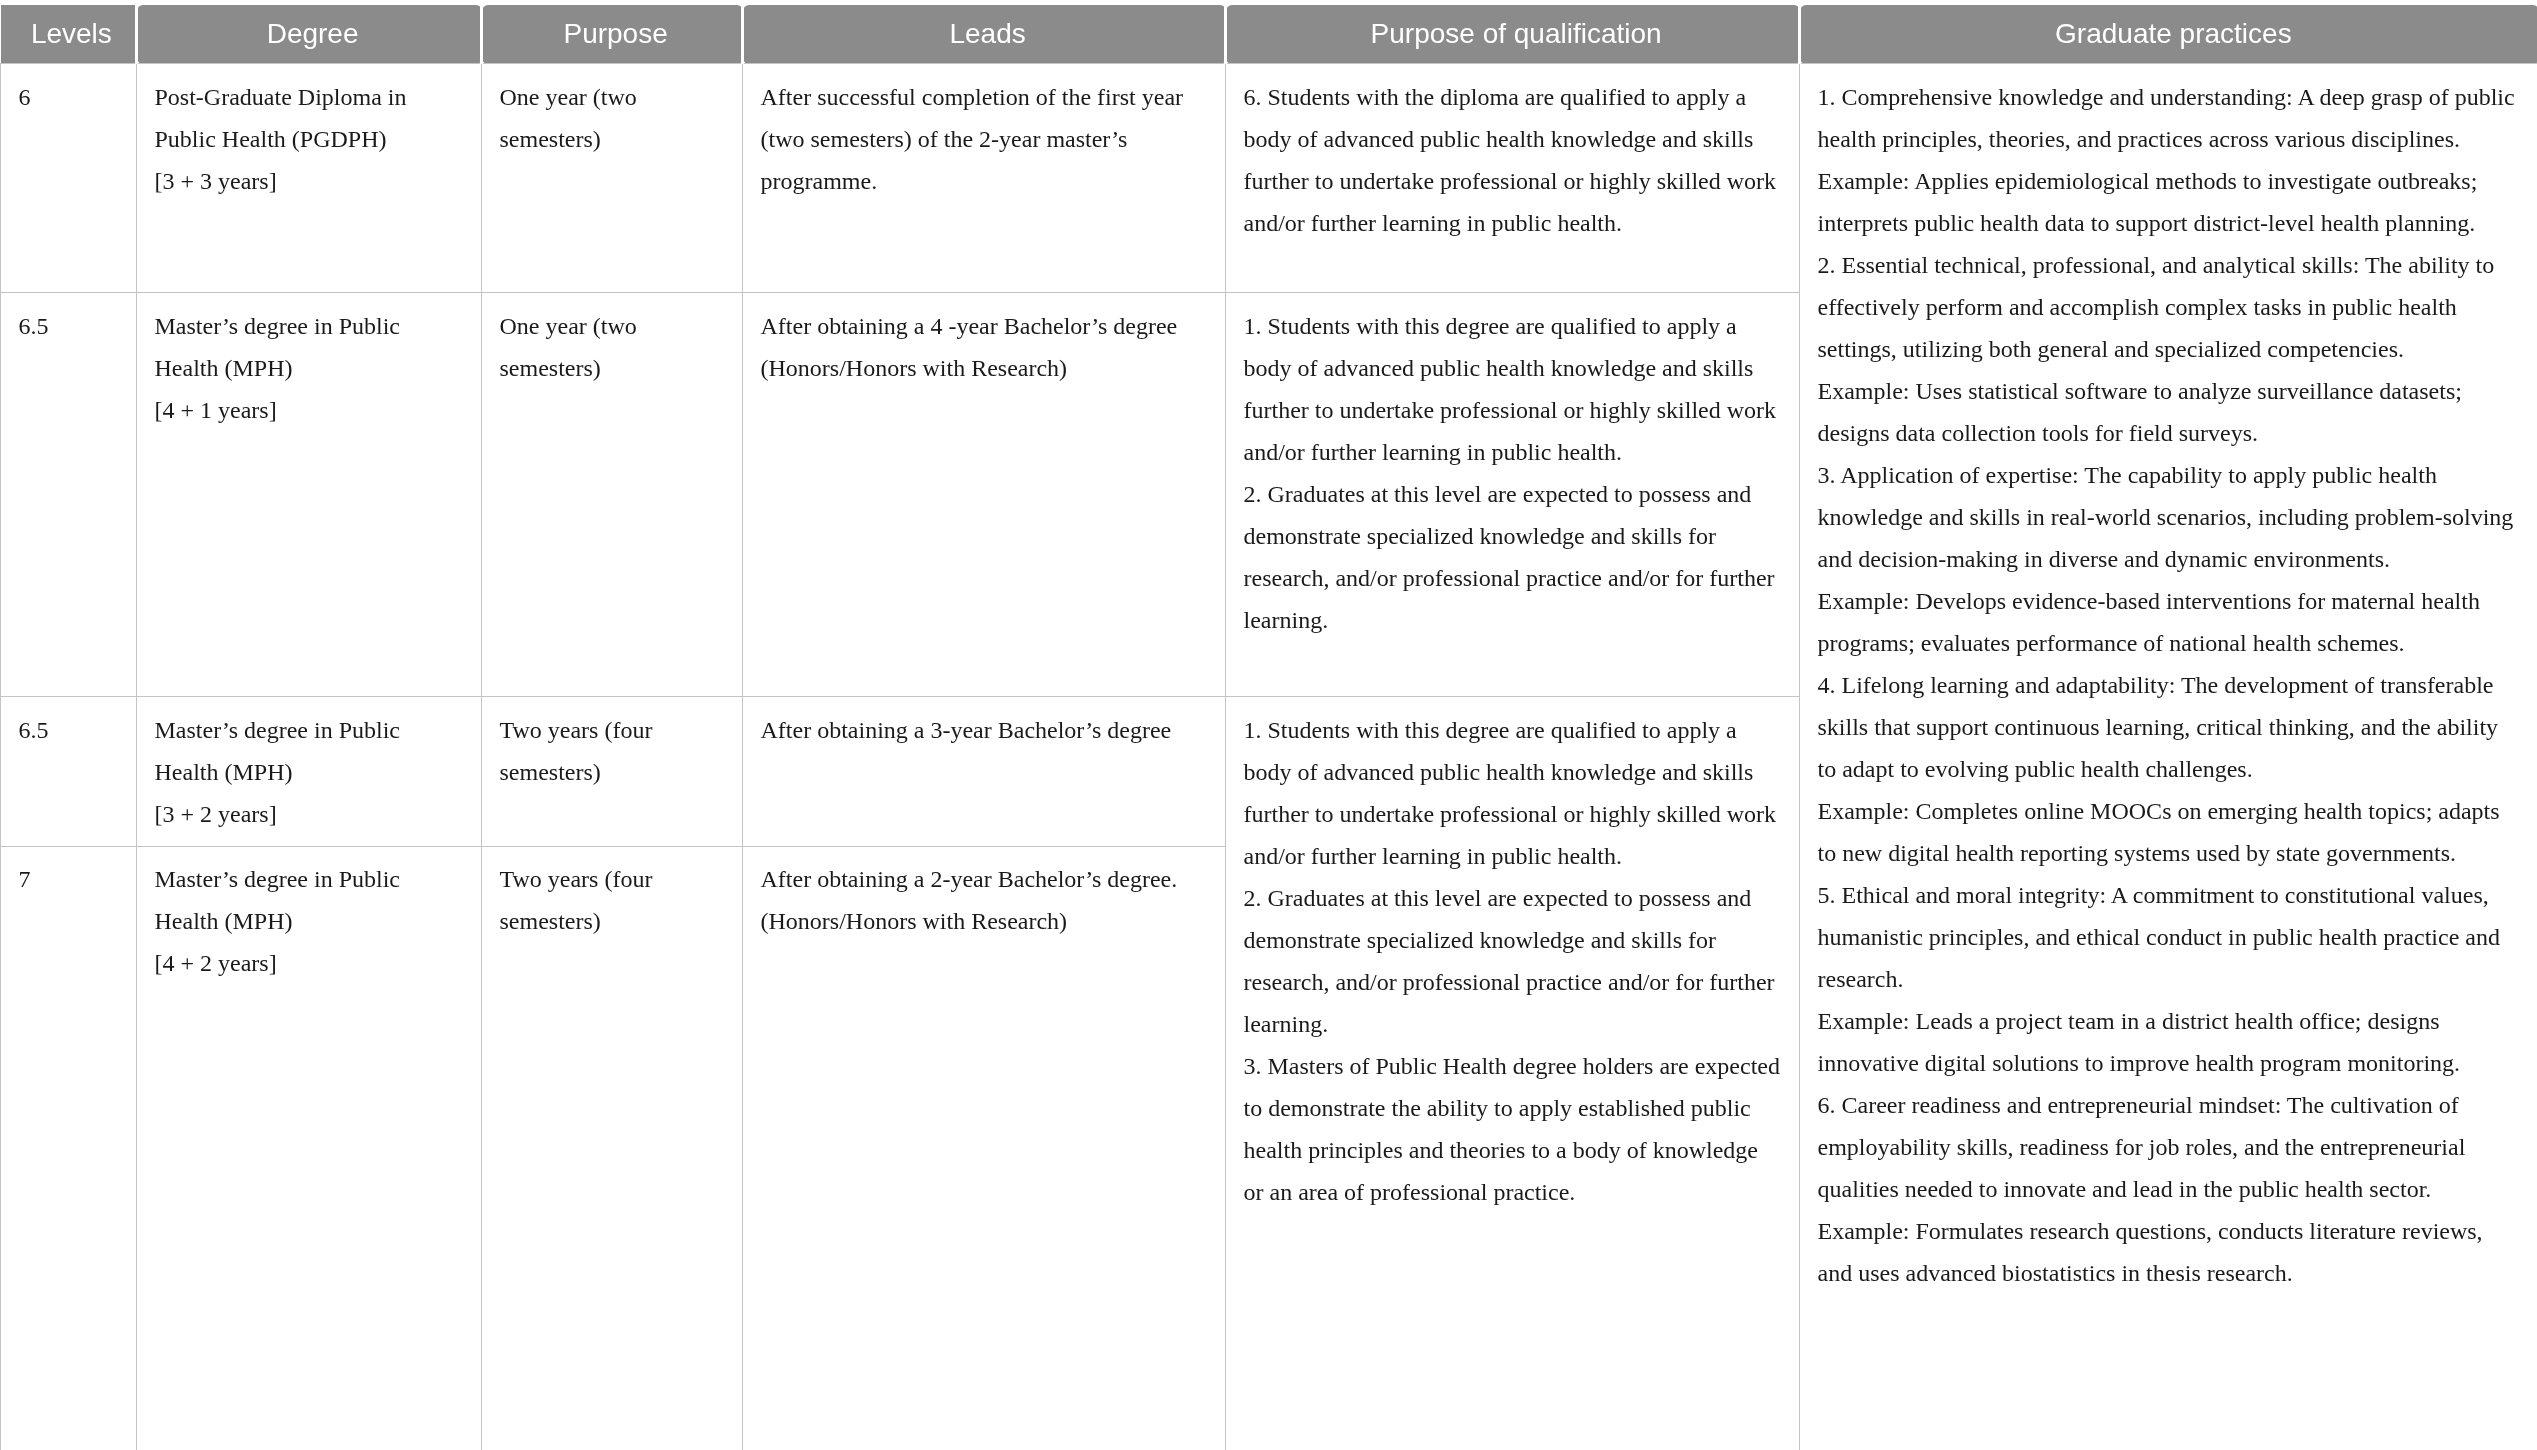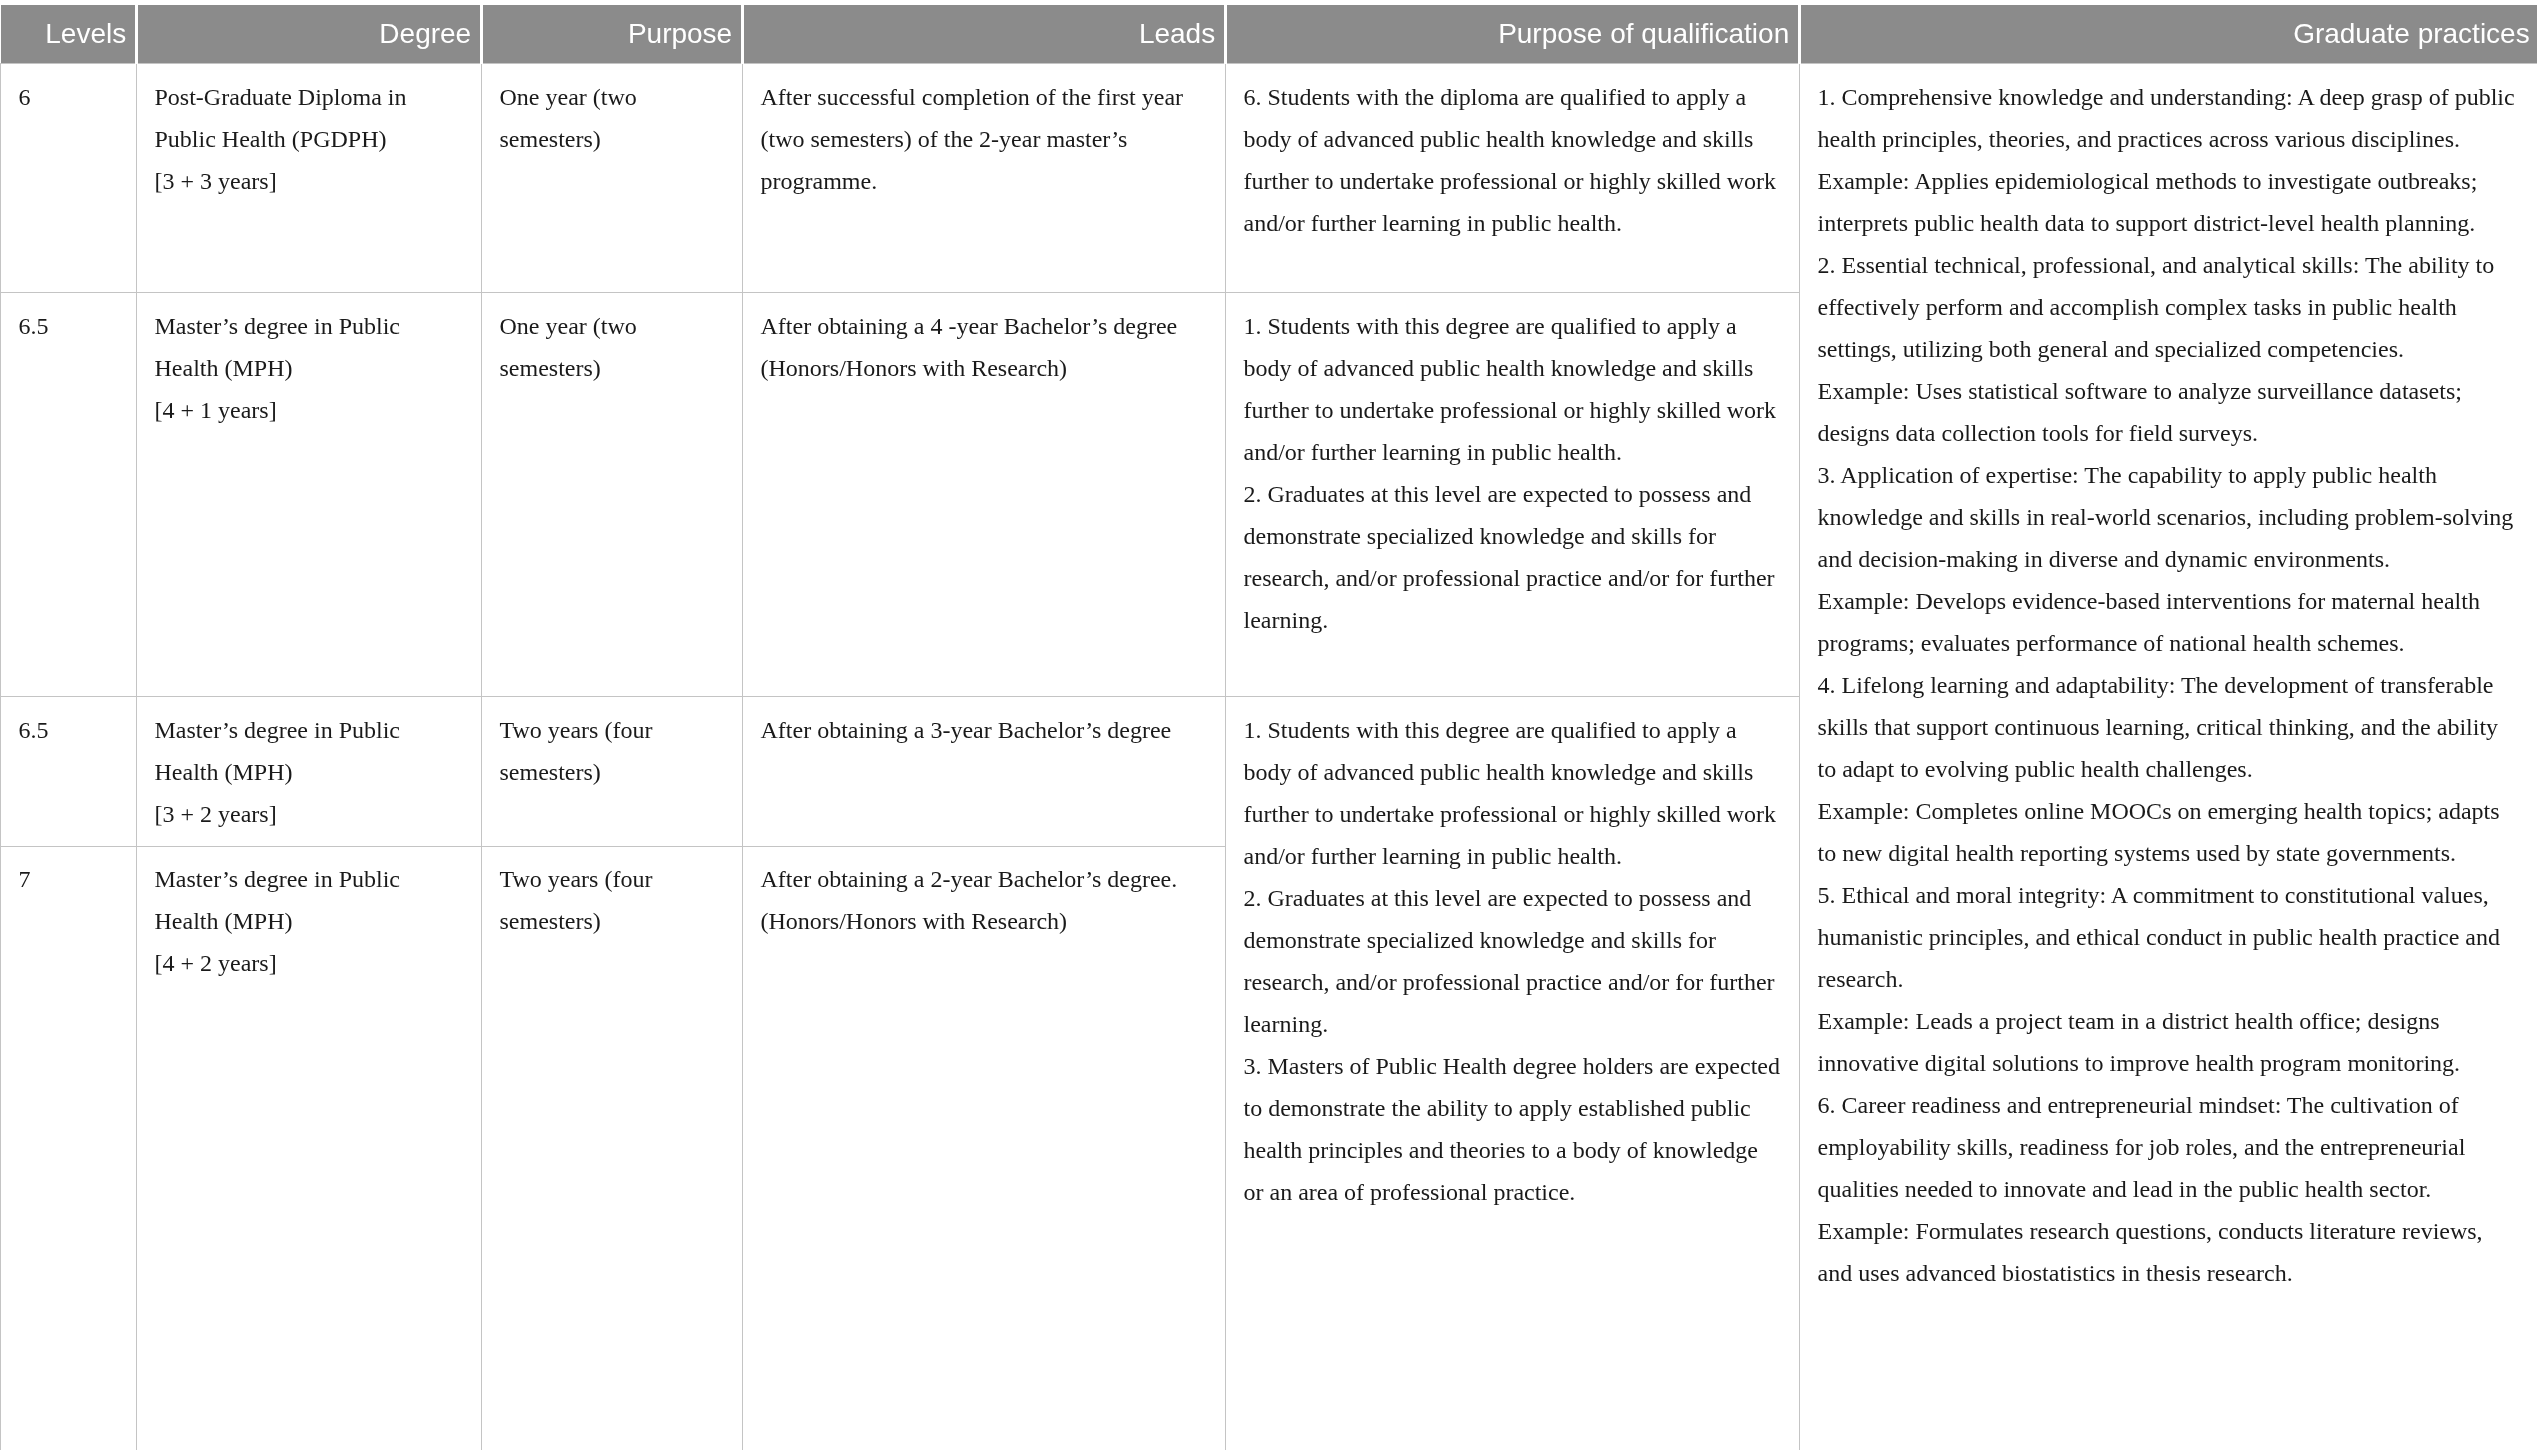--- a/index.html
+++ b/index.html
@@ -15,29 +15,30 @@
     table-layout: fixed;
     width: 2538px;
     margin-top: 5.3px;
   }
   thead th {
     background: #8b8b8b;
     color: #ffffff;
     font-family: "Liberation Sans", sans-serif;
     font-size: 28px;
     font-weight: 400;
-    text-align: right;
+    text-align: center;
     vertical-align: middle;
     height: 58px;
     padding: 0 8.8px 0 16px;
     border: 0;
     overflow: hidden;
   }
   thead th + th {
     border-left: 3.5px solid #ffffff;
+    border-radius: 6px;
   }
   tbody td {
     vertical-align: top;
     border: 1.8px solid #c4c4c4;
     padding: 11.4px 17.5px 11.4px 17.5px;
     font-family: "Liberation Serif", serif;
     font-size: 24px;
     line-height: 42px;
     color: #1a1a1a;
     white-space: pre-line;

